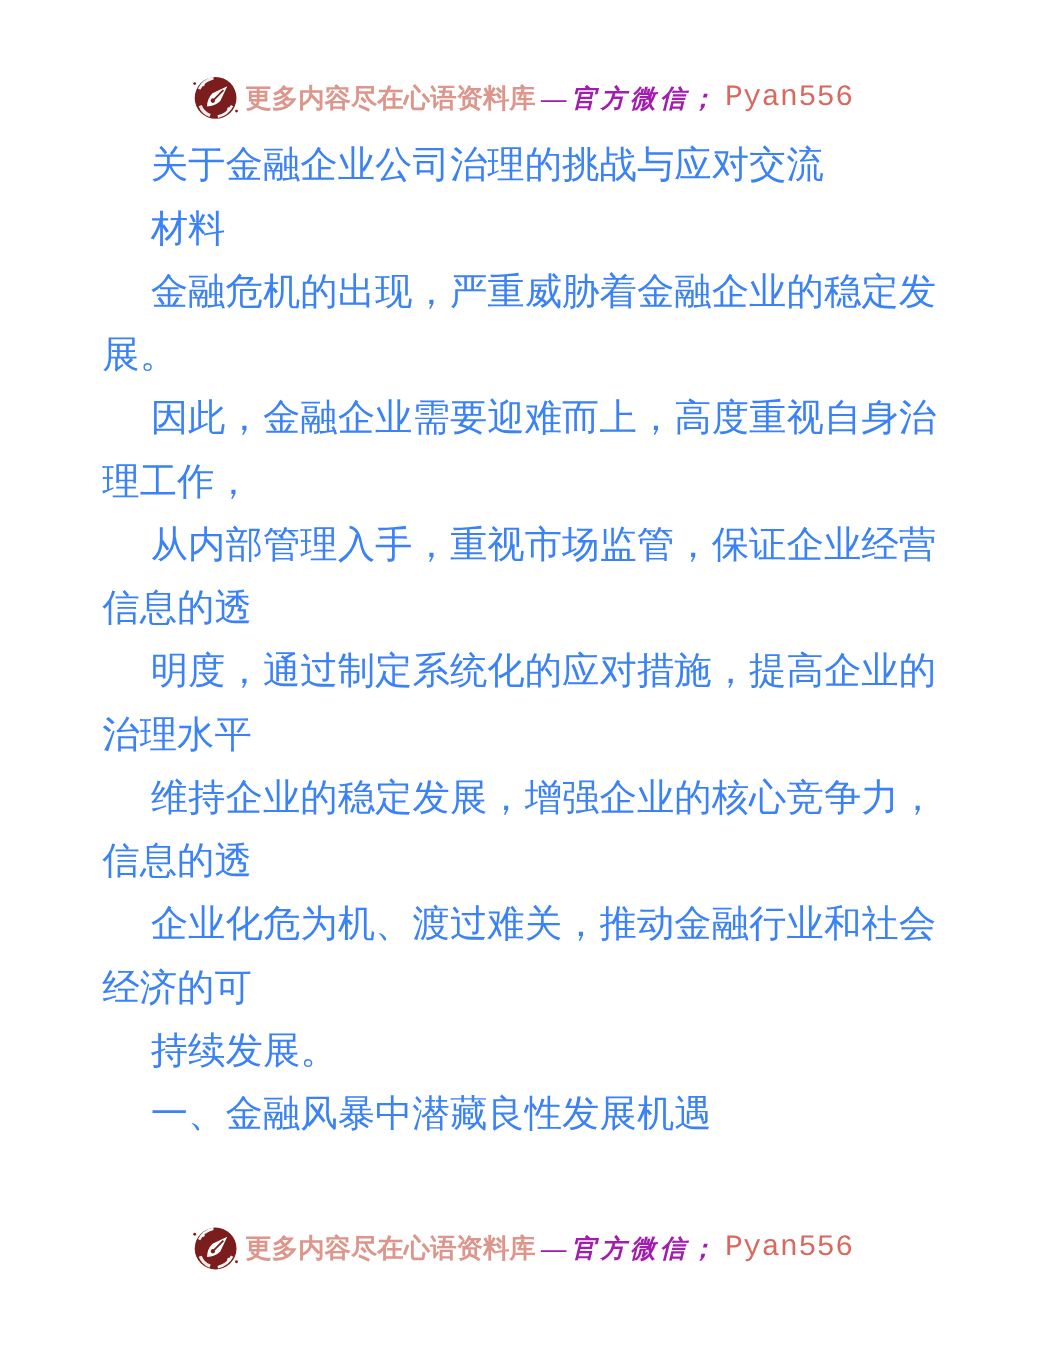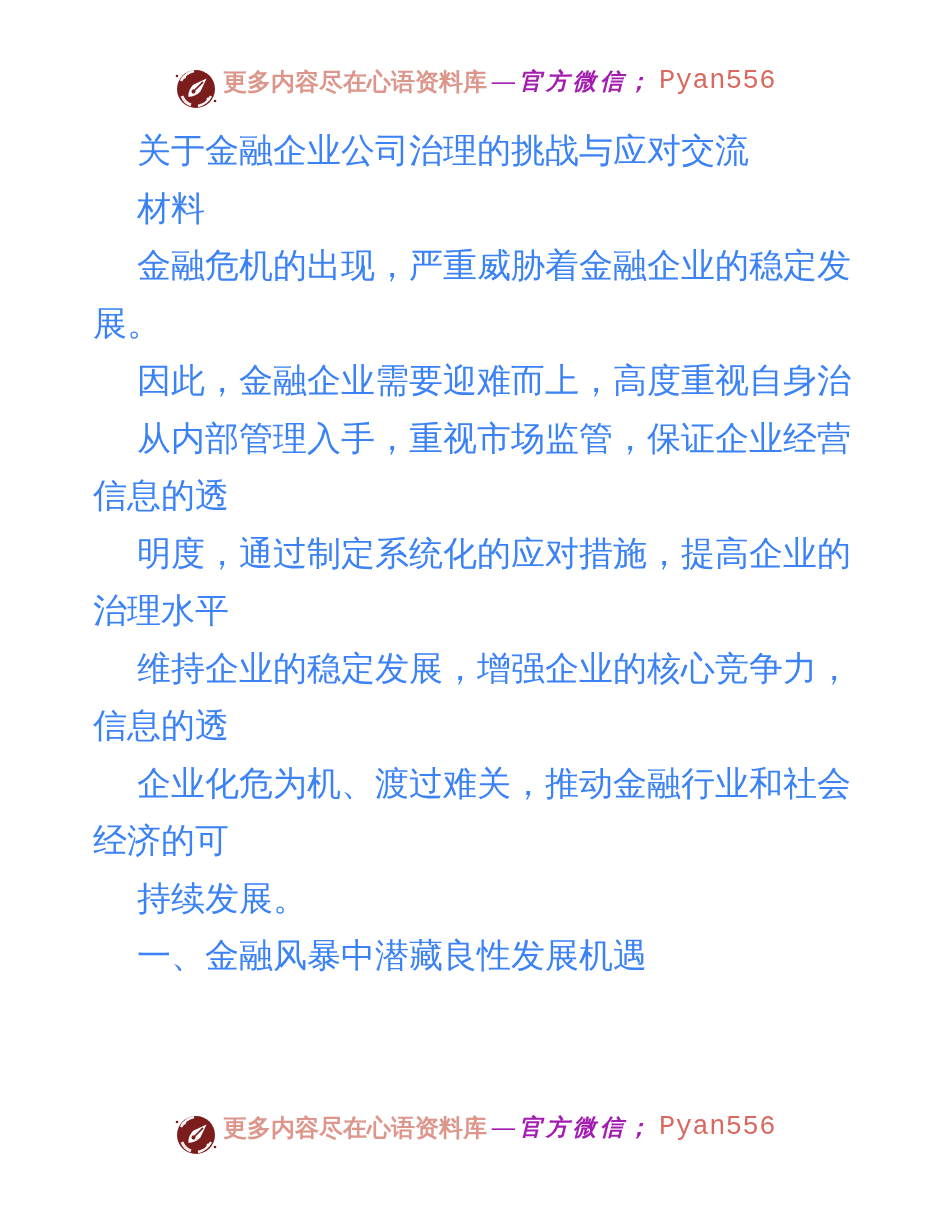--- a/index.html
+++ b/index.html
@@ -12,21 +12,21 @@
     font-family: "Liberation Serif", serif;
   }
 
   
   .watermark {
     position: absolute;
     left: 0;
     right: 0;
     display: flex;
     justify-content: center;
-    align-items: flex-start;
+    align-items: center;
     gap: 5px;
     white-space: nowrap;
   }
   .watermark.header { top: 66px; }
   .watermark.footer { top: 1112px; }
 
   .wm-logo { width: 44px; height: 46px; flex: 0 0 auto; }
 
   .wm-brand {
     font-family: "Liberation Serif", serif;
@@ -92,20 +92,21 @@
       <span class="wm-official">—官方微信；</span>
       <span class="wm-id">Pyan556</span>
   </div>
 
   <div class="doc">
       <div class="line indent">关于金融企业公司治理的挑战与应对交流</div>
       <div class="line indent">材料</div>
       <div class="line indent">金融危机的出现，严重威胁着金融企业的稳定发</div>
       <div class="line">展。</div>
       <div class="line indent">因此，金融企业需要迎难而上，高度重视自身治</div>
+      <div class="line">理工作，</div>
       <div class="line indent">从内部管理入手，重视市场监管，保证企业经营</div>
       <div class="line">信息的透</div>
       <div class="line indent">明度，通过制定系统化的应对措施，提高企业的</div>
       <div class="line">治理水平</div>
       <div class="line indent">维持企业的稳定发展，增强企业的核心竞争力，</div>
       <div class="line">信息的透</div>
       <div class="line indent">企业化危为机、渡过难关，推动金融行业和社会</div>
       <div class="line">经济的可</div>
       <div class="line indent">持续发展。</div>
       <div class="line indent">一、金融风暴中潜藏良性发展机遇</div>

